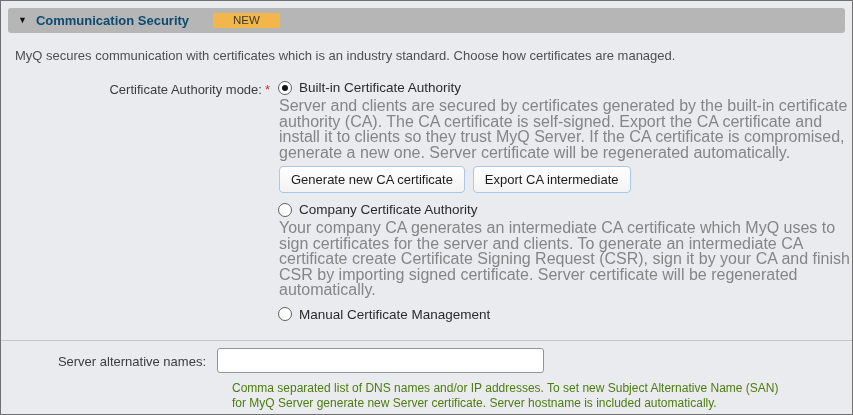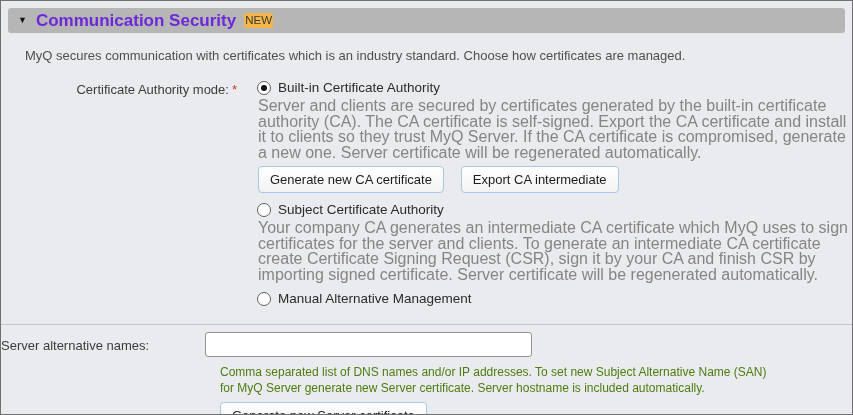--- a/index.html
+++ b/index.html
@@ -7,46 +7,46 @@
     width:853px;height:415px;box-sizing:border-box;
     background:#eaebef;border:1px solid #707070;
     font-family:"Liberation Sans",sans-serif;font-size:13px;color:#3c3c3c;
     overflow:hidden;
   }
   .section-header{
     margin:7px 7px 0 7px;height:25px;background:#b6b6b6;border-radius:3px;
     display:flex;align-items:center;padding:0 10px;box-sizing:border-box;
   }
   .caret{font-size:9px;color:#111;margin-right:9px;line-height:1;}
-  .section-title{font-weight:bold;font-size:17px;color:#6d28d9;}
+  .section-title{font-weight:bold;font-size:13px;color:#0c4a6e;}
   .new-badge{
-    margin-left:8px;background:#f2b64a;color:#3e3a2a;
-    font-size:11.5px;padding:2px 1px;border-radius:2px;line-height:1;
+    margin-left:24px;background:#f2b64a;color:#3e3a2a;
+    font-size:11.5px;padding:2px 20px;border-radius:2px;line-height:1;
   }
-  .intro{margin:15px 9px 0 24px;color:#4f4f4f;}
+  .intro{margin:15px 9px 0 14px;color:#4f4f4f;}
   .form{margin-top:17px;}
   .row{display:flex;align-items:flex-start;}
-  .lbl{width:236px;text-align:right;flex-shrink:0;padding-top:2px;color:#3c3c3c;}
-  .lbl2{width:193px;flex-shrink:0;padding-top:6px;color:#3c3c3c;}
+  .lbl{width:236px;text-align:right;flex-shrink:0;padding-top:2px;color:#3c3c3c;margin-left:33px;}
+  .lbl2{width:193px;text-align:right;flex-shrink:0;padding-top:6px;color:#3c3c3c;padding-left:12px;}
   .req{color:#c0392b;margin-left:3px;}
-  .field{margin-left:20px;}
+  .field{margin-left:8px;}
   .field2{margin-left:11px;}
   .opt{margin-bottom:9px;}
   .radio-head{display:flex;align-items:center;}
   .radio{
     width:14px;height:14px;border:1px solid #5f5f5f;border-radius:50%;
     background:#fff;margin-right:7px;position:relative;box-sizing:border-box;flex-shrink:0;
   }
   .radio.sel::after{
     content:"";position:absolute;left:3px;top:3px;width:6px;height:6px;
     background:#141414;border-radius:50%;
   }
   .radio-label{font-size:13.5px;color:#2b2b2b;}
   .rdesc{color:#858585;font-size:16px;line-height:15.5px;margin:3px 0 0 1px;max-width:600px;}
-  .btnrow{display:flex;gap:17px;margin:6px 0 2px 1px;}
+  .btnrow{display:flex;gap:8px;margin:6px 0 2px 1px;}
   button{
     font-family:"Liberation Sans",sans-serif;font-size:13px;color:#1c1c1c;
     background:linear-gradient(#ffffff,#f3f3f3);
     border:1px solid #a9c7e6;border-radius:4px;padding:5px 11px;cursor:pointer;
   }
   .divider{border:none;border-top:1px solid #c6c6c9;margin:9px 0 0 0;}
   .row2{margin-top:7px;}
   .san-input{
     width:327px;height:25px;box-sizing:border-box;background:#fff;
     border:1px solid #939393;border-radius:3px;padding:0 6px;
@@ -79,29 +79,29 @@
         <div class="rdesc">Server and clients are secured by certificates generated by the built-in certificate authority (CA). The CA certificate is self-signed. Export the CA certificate and install it to clients so they trust MyQ Server. If the CA certificate is compromised, generate a new one. Server certificate will be regenerated automatically.</div>
         <div class="btnrow">
           <button>Generate new CA certificate</button>
           <button>Export CA intermediate</button>
         </div>
       </div>
 
       <div class="opt">
         <div class="radio-head">
           <span class="radio"></span>
-          <span class="radio-label">Subject Certificate Authority</span>
+          <span class="radio-label">Company Certificate Authority</span>
         </div>
         <div class="rdesc">Your company CA generates an intermediate CA certificate which MyQ uses to sign certificates for the server and clients. To generate an intermediate CA certificate create Certificate Signing Request (CSR), sign it by your CA and finish CSR by importing signed certificate. Server certificate will be regenerated automatically.</div>
       </div>
 
       <div class="opt">
         <div class="radio-head">
           <span class="radio"></span>
-          <span class="radio-label">Manual Alternative Management</span>
+          <span class="radio-label">Manual Certificate Management</span>
         </div>
       </div>
 
     </div>
   </div>
 
   <hr class="divider">
 
   <div class="row row2">
     <div class="lbl2">Server alternative names:</div>

